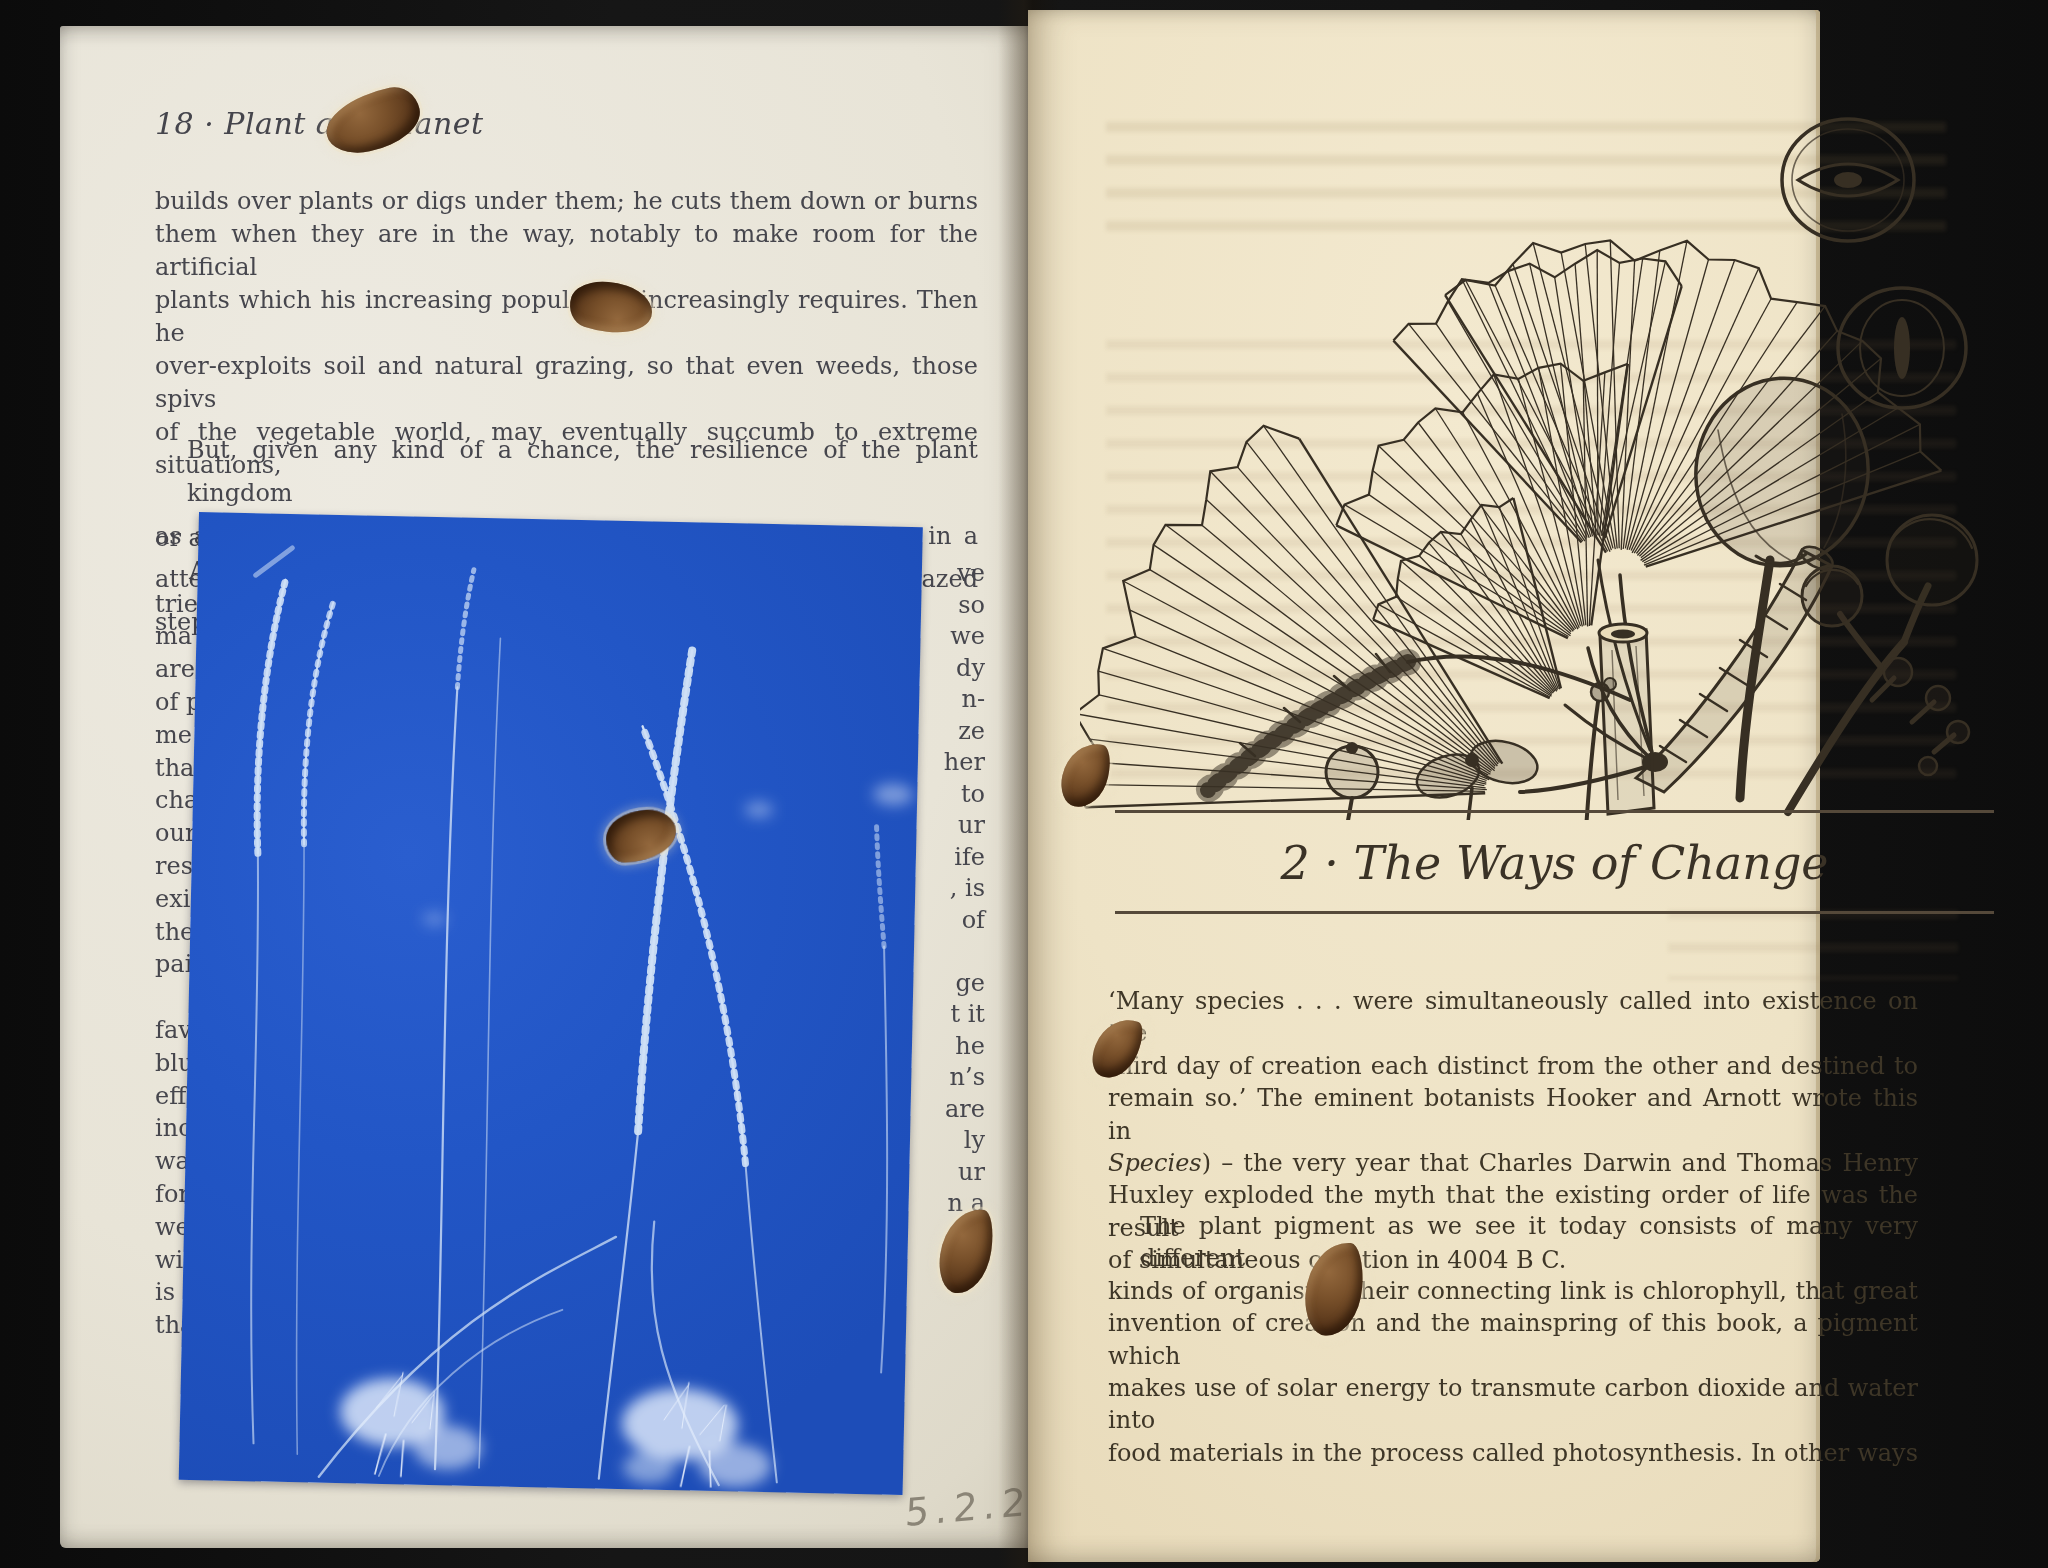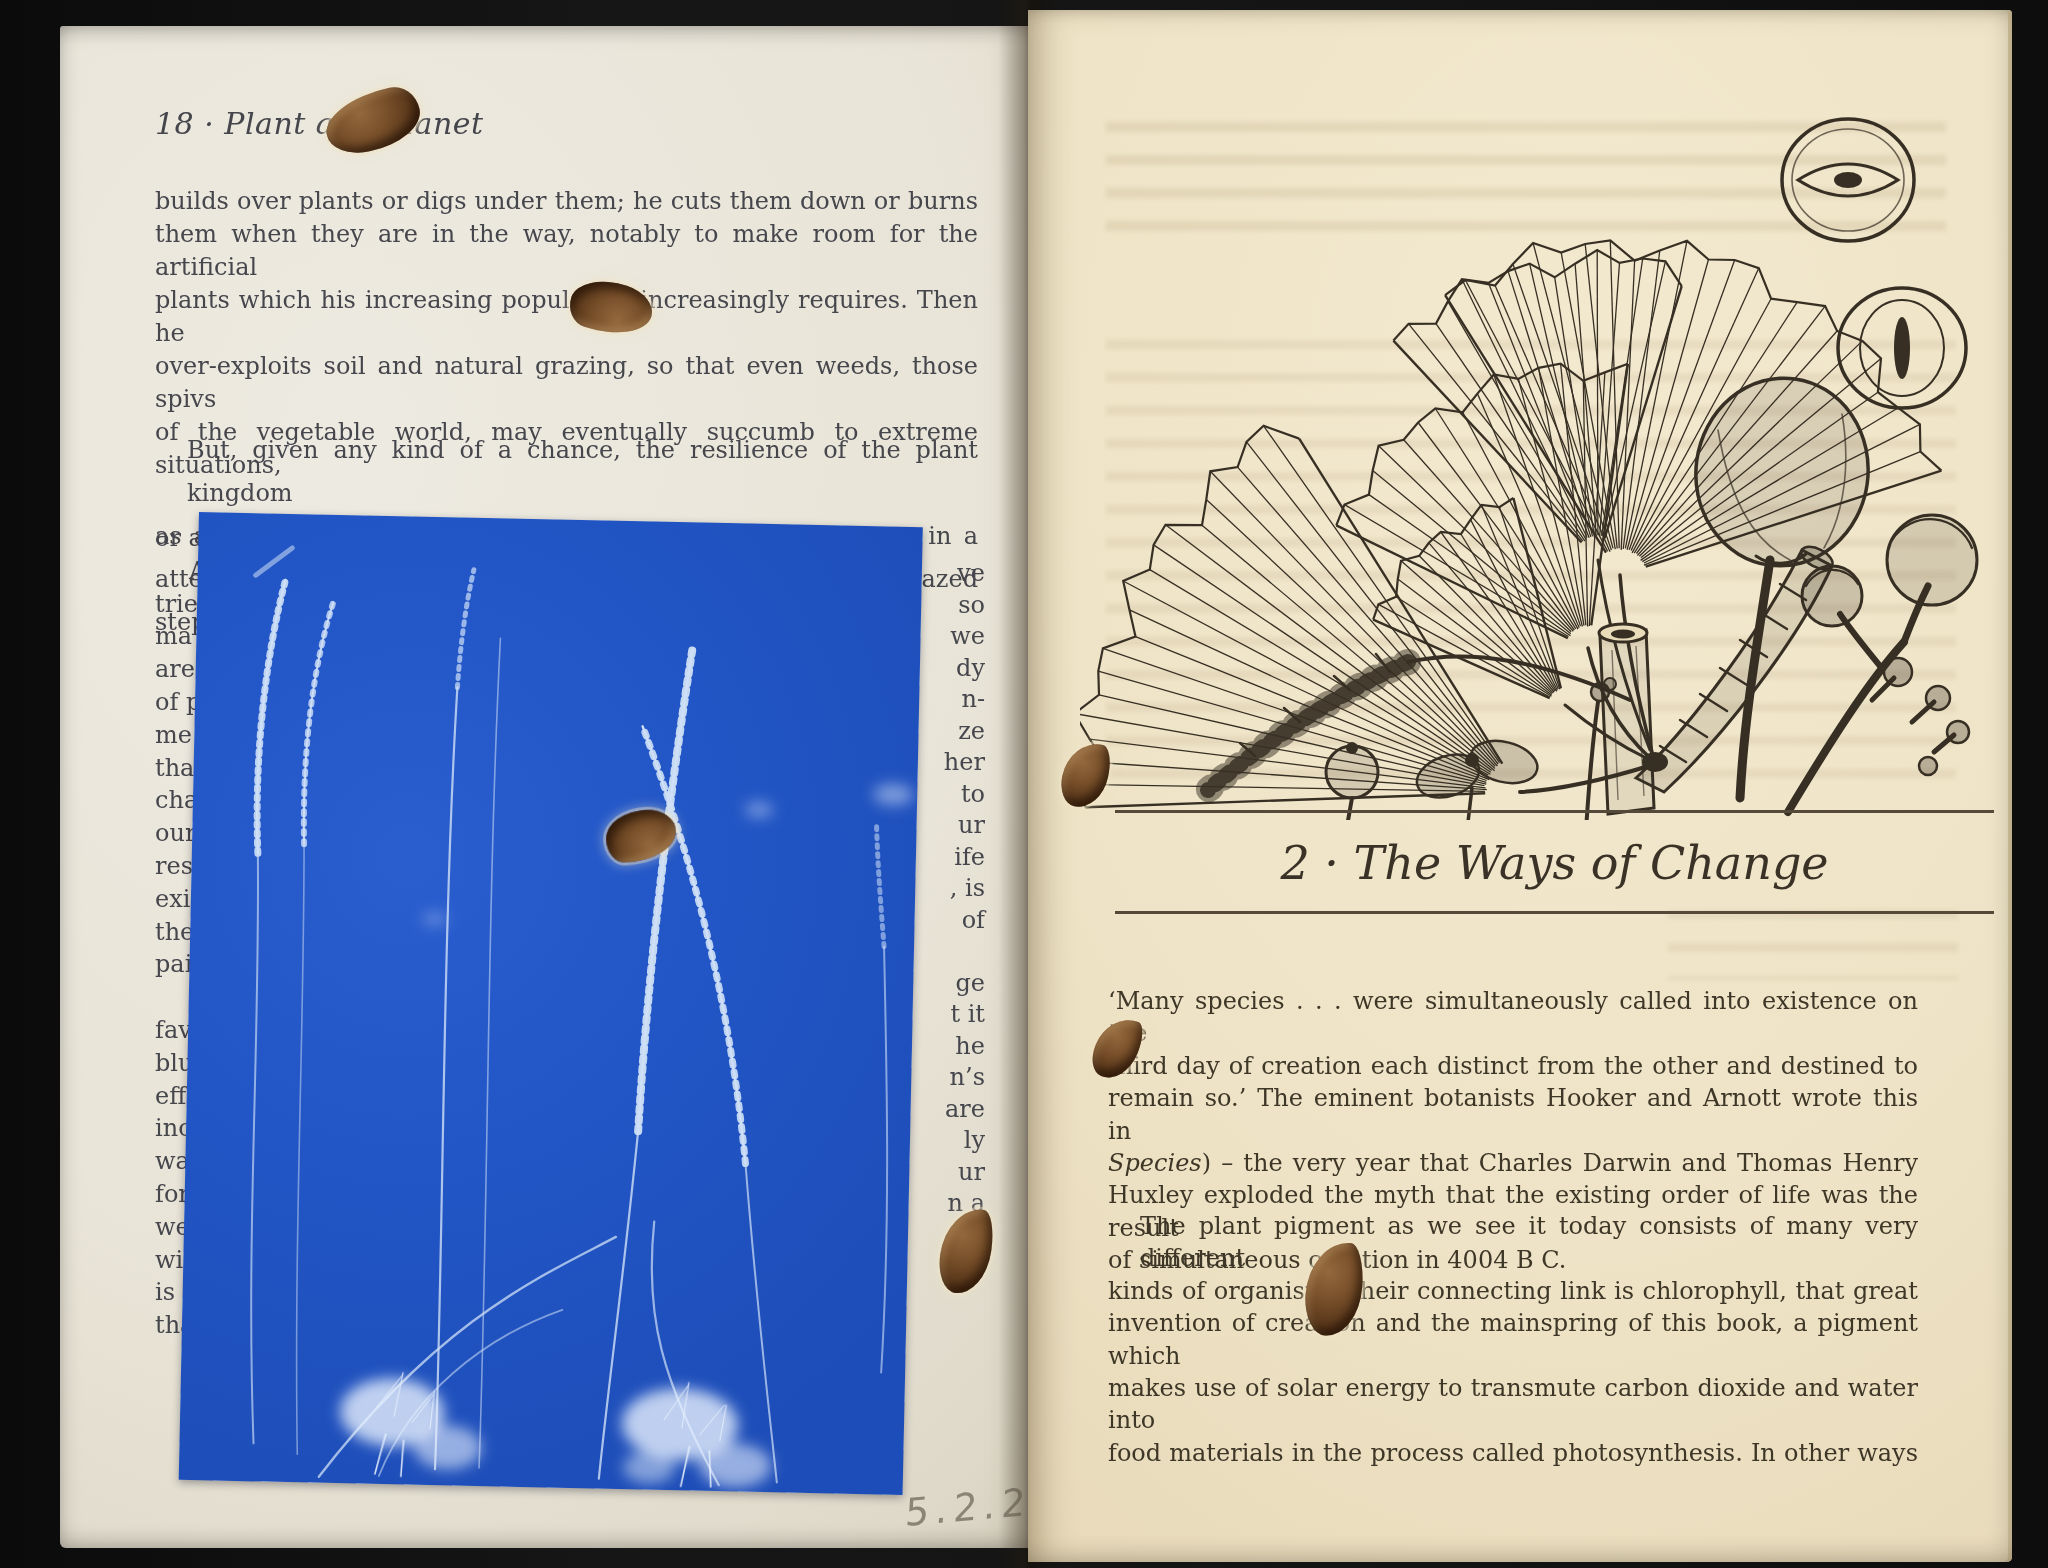--- a/index.html
+++ b/index.html
@@ -1,21 +1,21 @@
 <!DOCTYPE html>
 <html><head>
 <meta charset="utf-8">
 <style>
   html,body{margin:0;padding:0;width:2048px;height:1568px;background:#101010;overflow:hidden;}
   .photo{position:absolute;inset:0;background:linear-gradient(90deg,#0b0b0b,#161616 30%,#141414 70%,#0d0d0d);font-family:"DejaVu Serif",serif;}
   .page{position:absolute;}
   .page-left{left:60px;top:26px;width:968px;height:1522px;border-radius:3px 0 0 6px;
     background:radial-gradient(120% 100% at 30% 28%,#edeae1 0%,#e8e4d7 55%,#ded9c9 85%,#cfc9b7 100%);
     box-shadow:inset -20px 0 34px -14px rgba(60,48,28,.38), inset 8px -10px 22px -10px rgba(0,0,0,.28), inset 0 14px 18px -12px rgba(0,0,0,.25);}
-  .page-right{left:1028px;top:10px;width:984px;height:1552px;border-radius:0 4px 5px 0;
+  .page-right{left:1028px;top:10px;width:792px;height:1552px;border-radius:0 4px 5px 0;
     background:radial-gradient(120% 110% at 55% 25%,#f3e9cf 0%,#eee3c6 50%,#e7d9b8 85%,#d9caa5 100%);
     box-shadow:inset 22px 0 38px -16px rgba(70,50,20,.45), inset -12px -12px 26px -12px rgba(0,0,0,.22), inset -4px 0 0 #d8c7a0, inset 0 10px 16px -10px rgba(0,0,0,.2);}
   .gutter{position:absolute;left:998px;top:0;width:62px;height:1568px;pointer-events:none;
     background:linear-gradient(90deg,rgba(0,0,0,0) 0%,rgba(45,33,16,.30) 42%,rgba(22,16,8,.48) 56%,rgba(0,0,0,0) 100%);}
   
   .lp-header{position:absolute;left:95px;top:80px;font-style:italic;font-size:30px;color:#45454c;letter-spacing:.5px;}
   .col{position:absolute;font-size:24px;color:#46464d;}
   .lp-p1{left:95px;top:159px;width:823px;line-height:33px;}
   .lp-p2{left:95px;top:362px;width:823px;line-height:43px;margin-top:41px;}
   .tline{text-align:justify;text-align-last:justify;}

